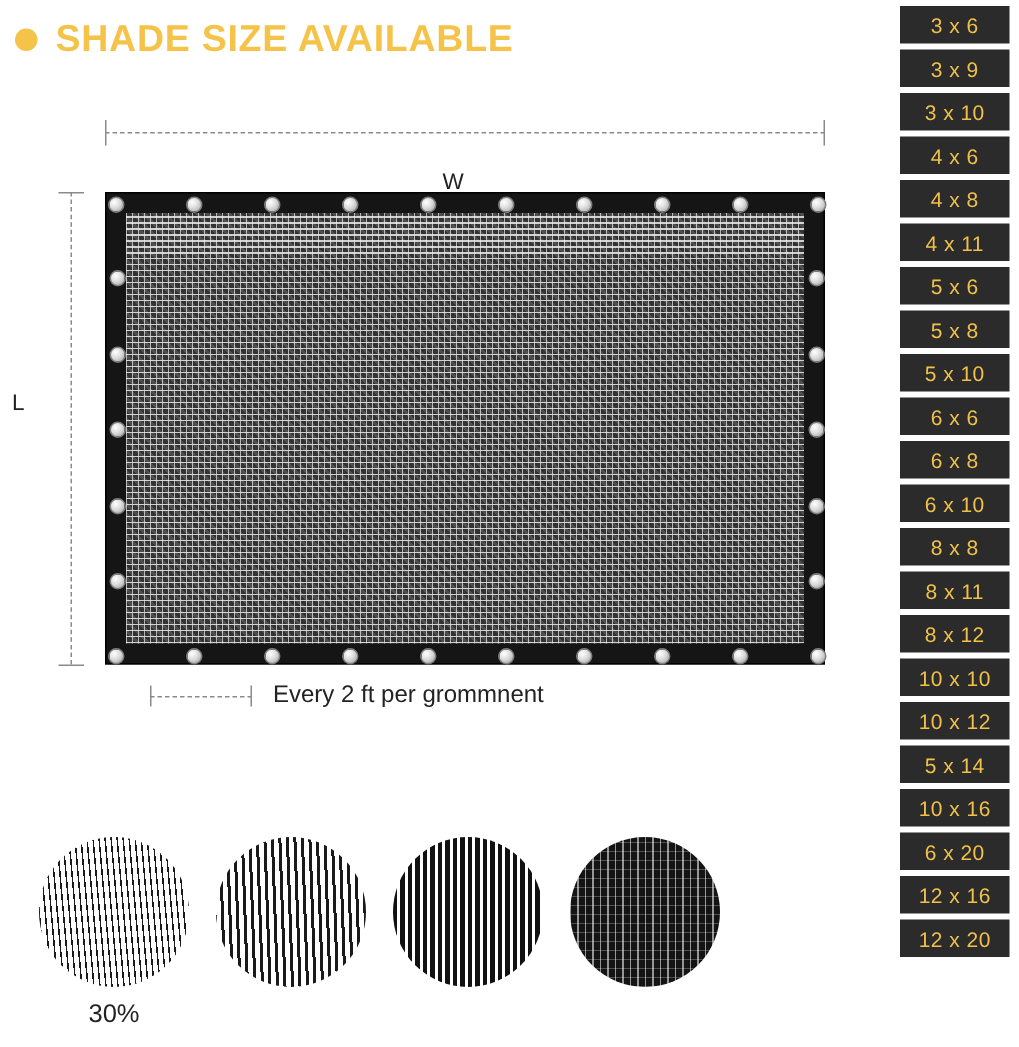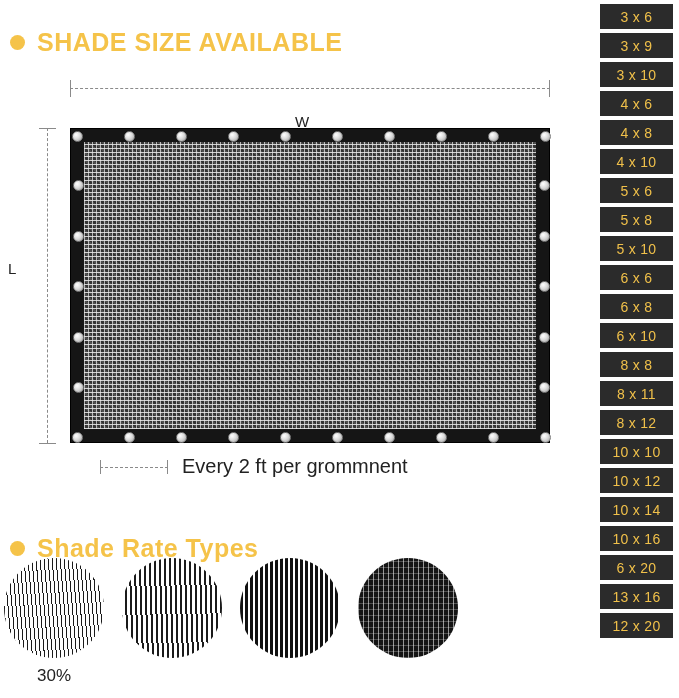--- a/index.html
+++ b/index.html
@@ -21,21 +21,20 @@
     left: 0;
     top: 0;
     width: 600px;
     height: 698px;
   }
 
   .section-heading {
     display: flex;
     align-items: center;
     gap: 12px;
-    margin-top: 16px;
   }
   .bullet-dot {
     width: 15px;
     height: 15px;
     border-radius: 50%;
     background: #f5c349;
     flex: 0 0 auto;
   }
   .heading-text {
     color: #f5c349;
@@ -182,33 +181,33 @@
   .spacing-bracket .cap {
     position: absolute;
     top: 0;
     width: 1px;
     height: 14px;
     background: #8a8a8a;
   }
   .spacing-bracket .cap.l { left: 0; }
   .spacing-bracket .cap.r { left: 67px; }
   .spacing-text {
-    font-size: 20px;
+    font-size: 16px;
     color: #222;
   }
 
   
   #shade-rate-heading {
     position: absolute;
     left: 10px;
     top: 518px;
   }
   .rate-row {
     position: absolute;
-    left: 0;
+    left: 22px;
     top: 558px;
     width: 560px;
     display: flex;
     gap: 10px;
   }
   .rate-item {
     width: 108px;
     text-align: center;
   }
   .rate-circle {
@@ -333,24 +332,20 @@
     <div class="spacing-note">
       <span class="spacing-bracket">
         <span class="cap l"></span>
         <span class="bar"></span>
         <span class="cap r"></span>
       </span>
       <span class="spacing-text">Every 2 ft per grommnent</span>
     </div>
   </div>
 
-  <div class="section-heading" id="shade-rate-heading">
-    <span class="bullet-dot"></span>
-    <span class="heading-text">Shade Rate Types</span>
-  </div>
 
   <div class="rate-row">
     <div class="rate-item">
       <div class="rate-circle rate-30"></div>
       <div class="rate-label">30%</div>
     </div>
     <div class="rate-item">
       <div class="rate-circle rate-50"></div>
     </div>
     <div class="rate-item">
@@ -361,30 +356,30 @@
     </div>
   </div>
 </div>
 
 <div class="size-list" id="size-list">
     <div class="size-chip">3 x 6</div>
     <div class="size-chip">3 x 9</div>
     <div class="size-chip">3 x 10</div>
     <div class="size-chip">4 x 6</div>
     <div class="size-chip">4 x 8</div>
-    <div class="size-chip">4 x 10</div>
+    <div class="size-chip">4 x 11</div>
     <div class="size-chip">5 x 6</div>
     <div class="size-chip">5 x 8</div>
     <div class="size-chip">5 x 10</div>
     <div class="size-chip">6 x 6</div>
     <div class="size-chip">6 x 8</div>
     <div class="size-chip">6 x 10</div>
     <div class="size-chip">8 x 8</div>
     <div class="size-chip">8 x 11</div>
     <div class="size-chip">8 x 12</div>
     <div class="size-chip">10 x 10</div>
     <div class="size-chip">10 x 12</div>
-    <div class="size-chip">10 x 14</div>
+    <div class="size-chip">5 x 14</div>
     <div class="size-chip">10 x 16</div>
     <div class="size-chip">6 x 20</div>
-    <div class="size-chip">13 x 16</div>
+    <div class="size-chip">12 x 16</div>
     <div class="size-chip">12 x 20</div>
   </div>
 
 </body></html>

